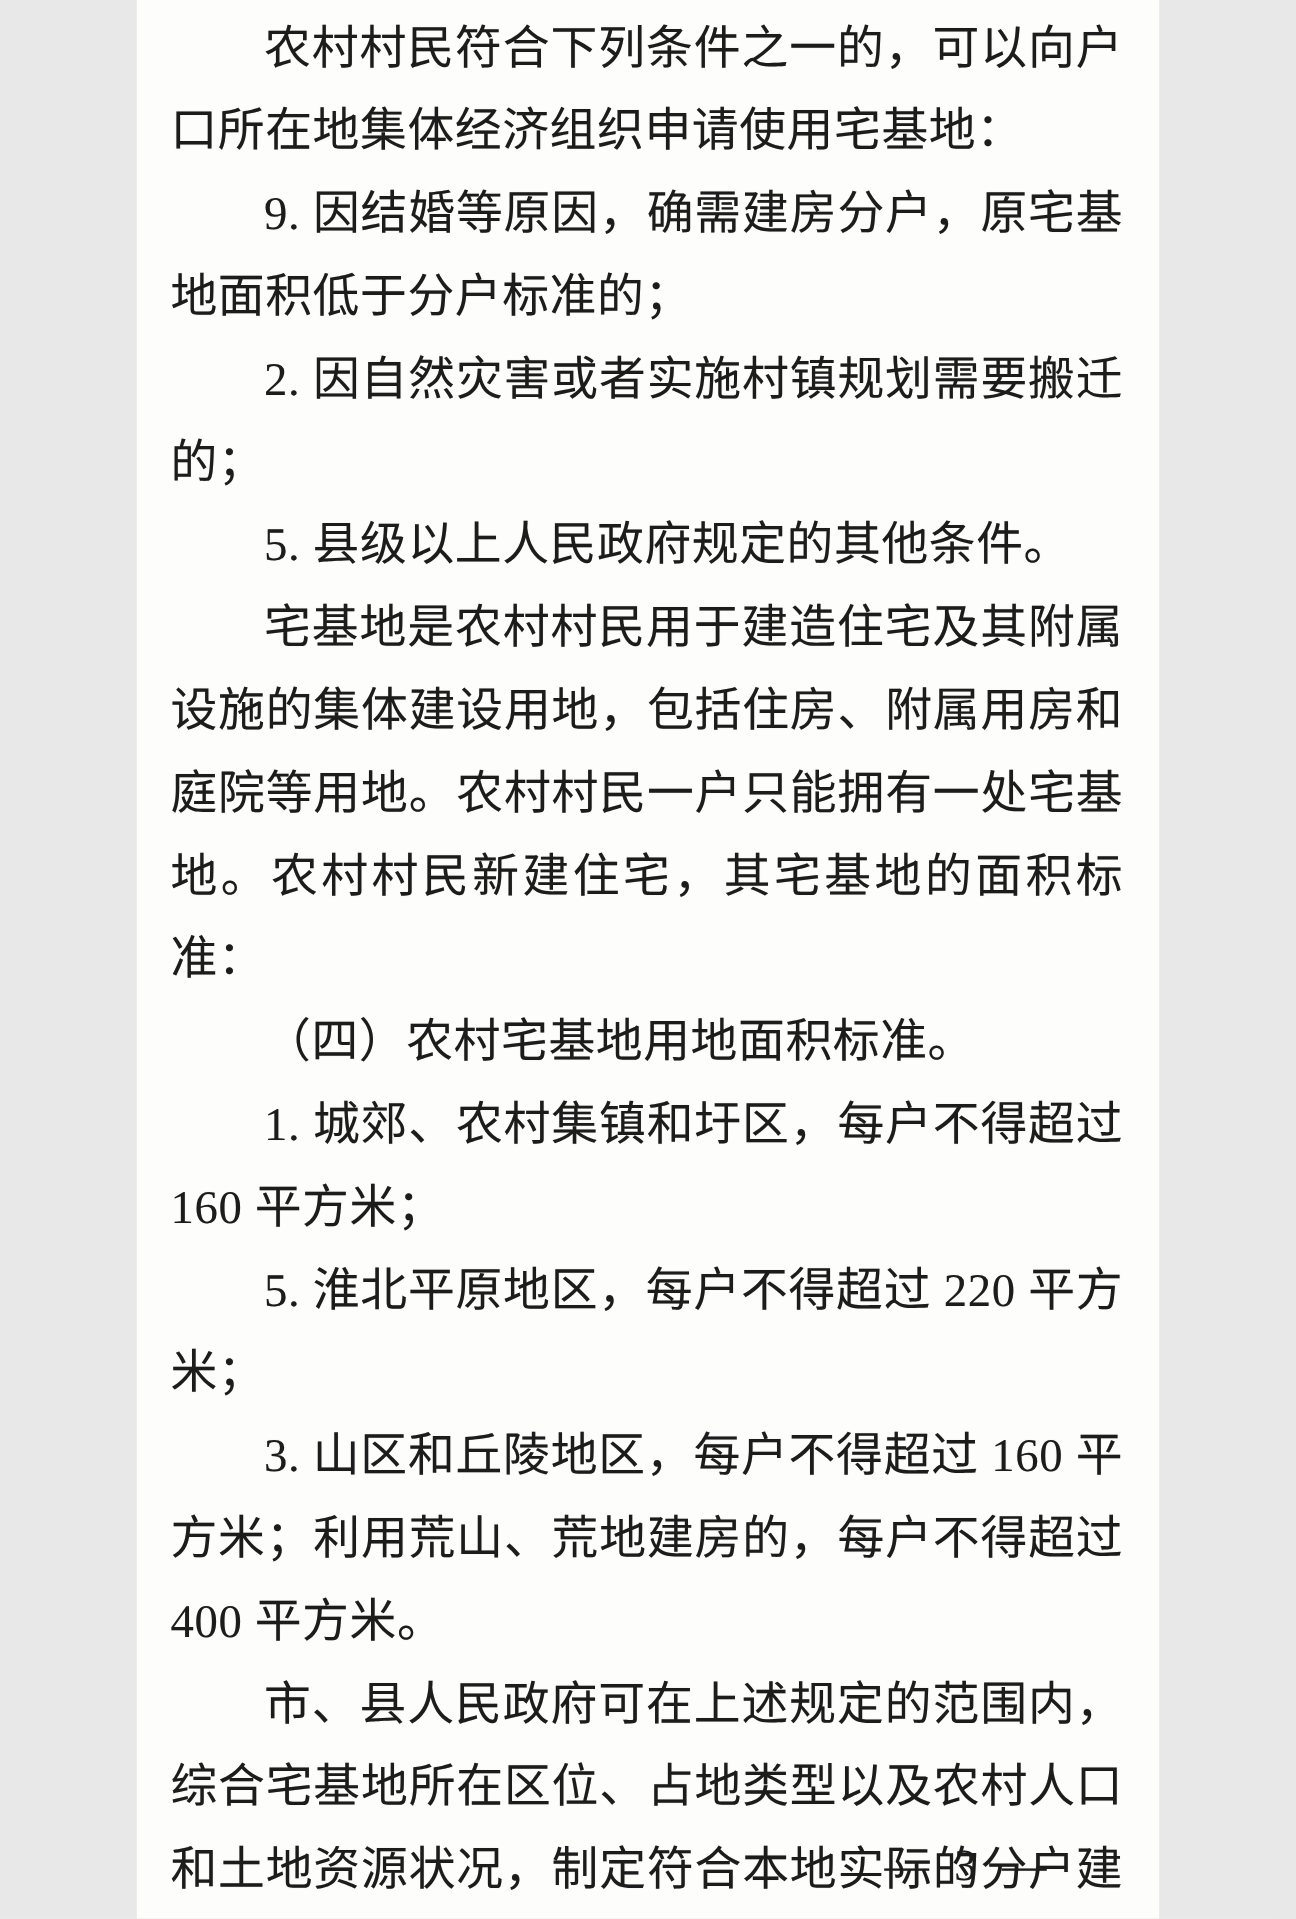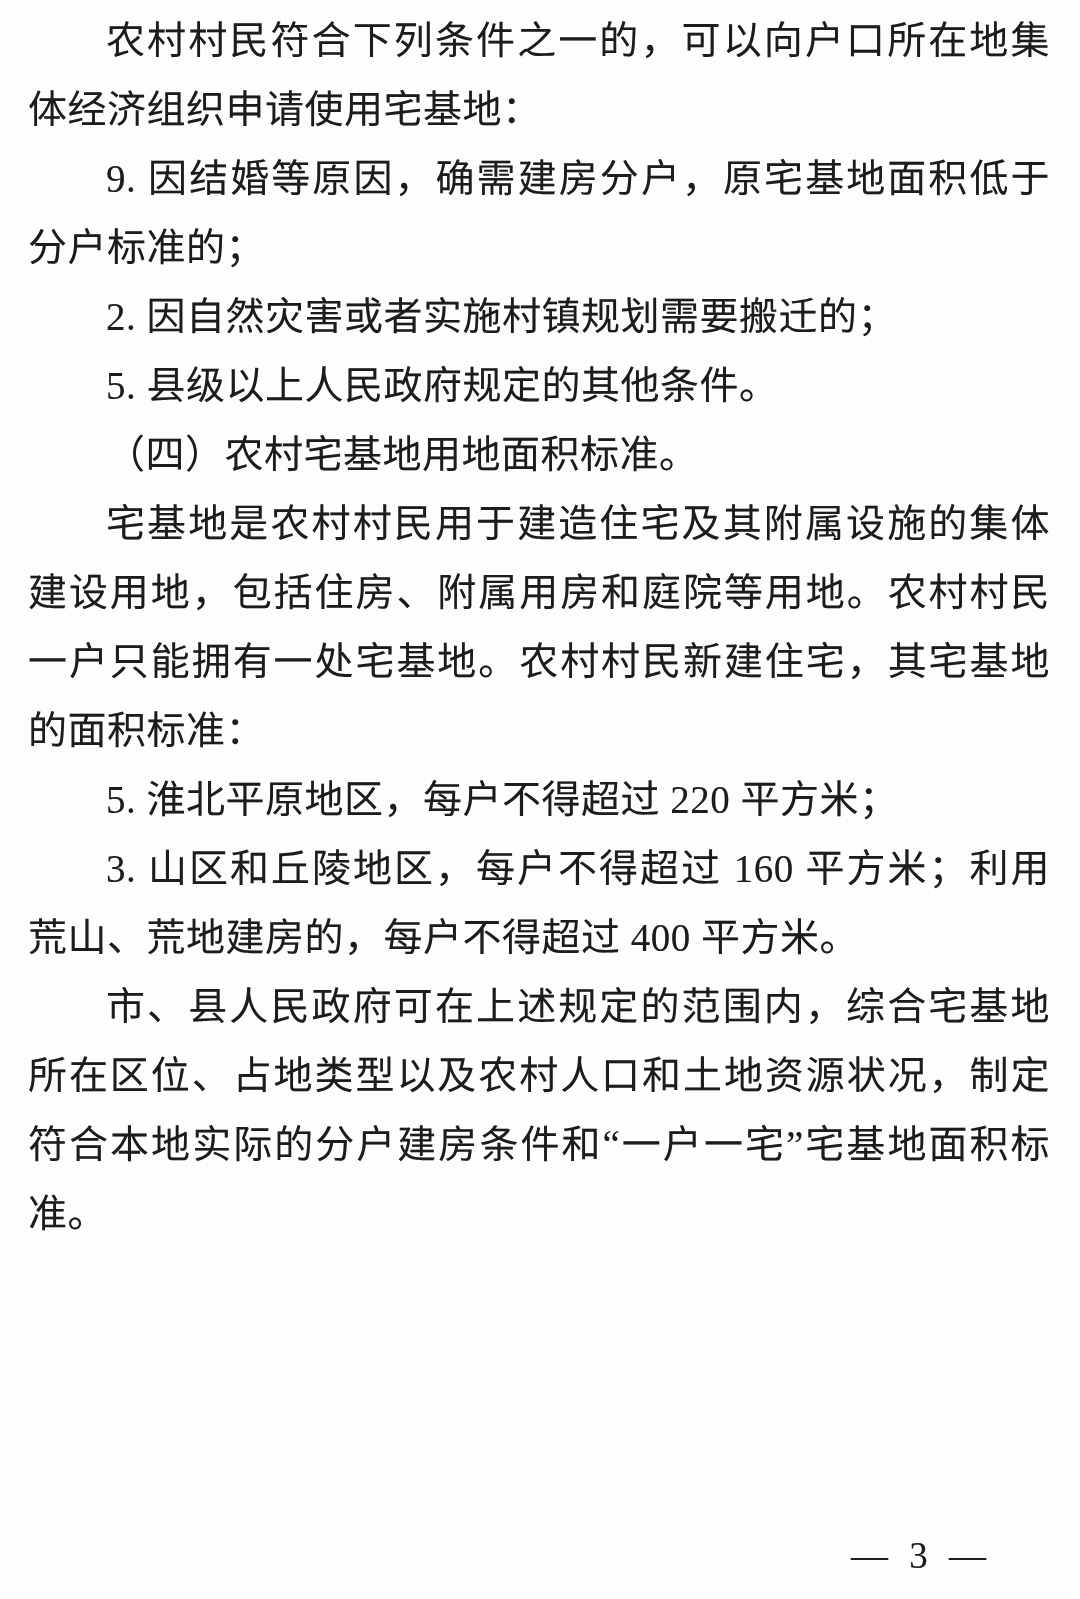--- a/index.html
+++ b/index.html
@@ -2,21 +2,21 @@
 <html lang="zh-CN"><head>
 <meta charset="utf-8">
 <style>
   html, body {
     margin: 0;
     padding: 0;
     background: #e8e8e8;
   }
   .page {
     position: relative;
-    width: 1080px;
+    width: 852px;
     height: 1599px;
     margin: 0 auto;
     background: #fdfdfc;
     overflow: hidden;
     box-sizing: border-box;
     padding: 6px 30px 0 28px;
     font-family: "Liberation Serif", "DejaVu Serif", serif;
     color: #1c1c1c;
     
     text-shadow: 0 0 0.6px rgba(40,40,40,0.35);
@@ -43,21 +43,22 @@
 </style>
 </head>
 <body>
 
 <div class="page">
   <div class="doc-body">
     <p>农村村民符合下列条件之一的，可以向户口所在地集体经济组织申请使用宅基地：</p>
     <p>9. 因结婚等原因，确需建房分户，原宅基地面积低于分户标准的；</p>
     <p>2. 因自然灾害或者实施村镇规划需要搬迁的；</p>
     <p>5. 县级以上人民政府规定的其他条件。</p>
+    <p>宅基地是农村村民用于建造住宅及其附属设施的集体建设用地，包括住房、附属用房和庭院等用地。农村村民一户只能拥有一处宅基地。农村村民新建住宅，其宅基地的面积标准：</p>
     <p>（四）农村宅基地用地面积标准。</p>
-    <p>宅基地是农村村民用于建造住宅及其附属设施的集体建设用地，包括住房、附属用房和庭院等用地。农村村民一户只能拥有一处宅基地。农村村民新建住宅，其宅基地的面积标准：</p>
+    <p>1. 城郊、农村集镇和圩区，每户不得超过 160 平方米；</p>
     <p>5. 淮北平原地区，每户不得超过 220 平方米；</p>
     <p>3. 山区和丘陵地区，每户不得超过 160 平方米；利用荒山、荒地建房的，每户不得超过 400 平方米。</p>
     <p>市、县人民政府可在上述规定的范围内，综合宅基地所在区位、占地类型以及农村人口和土地资源状况，制定符合本地实际的分户建房条件和“一户一宅”宅基地面积标准。</p>
 
   </div>
   <div class="page-footer">— 3 —</div>
 </div>
 
 </body></html>

